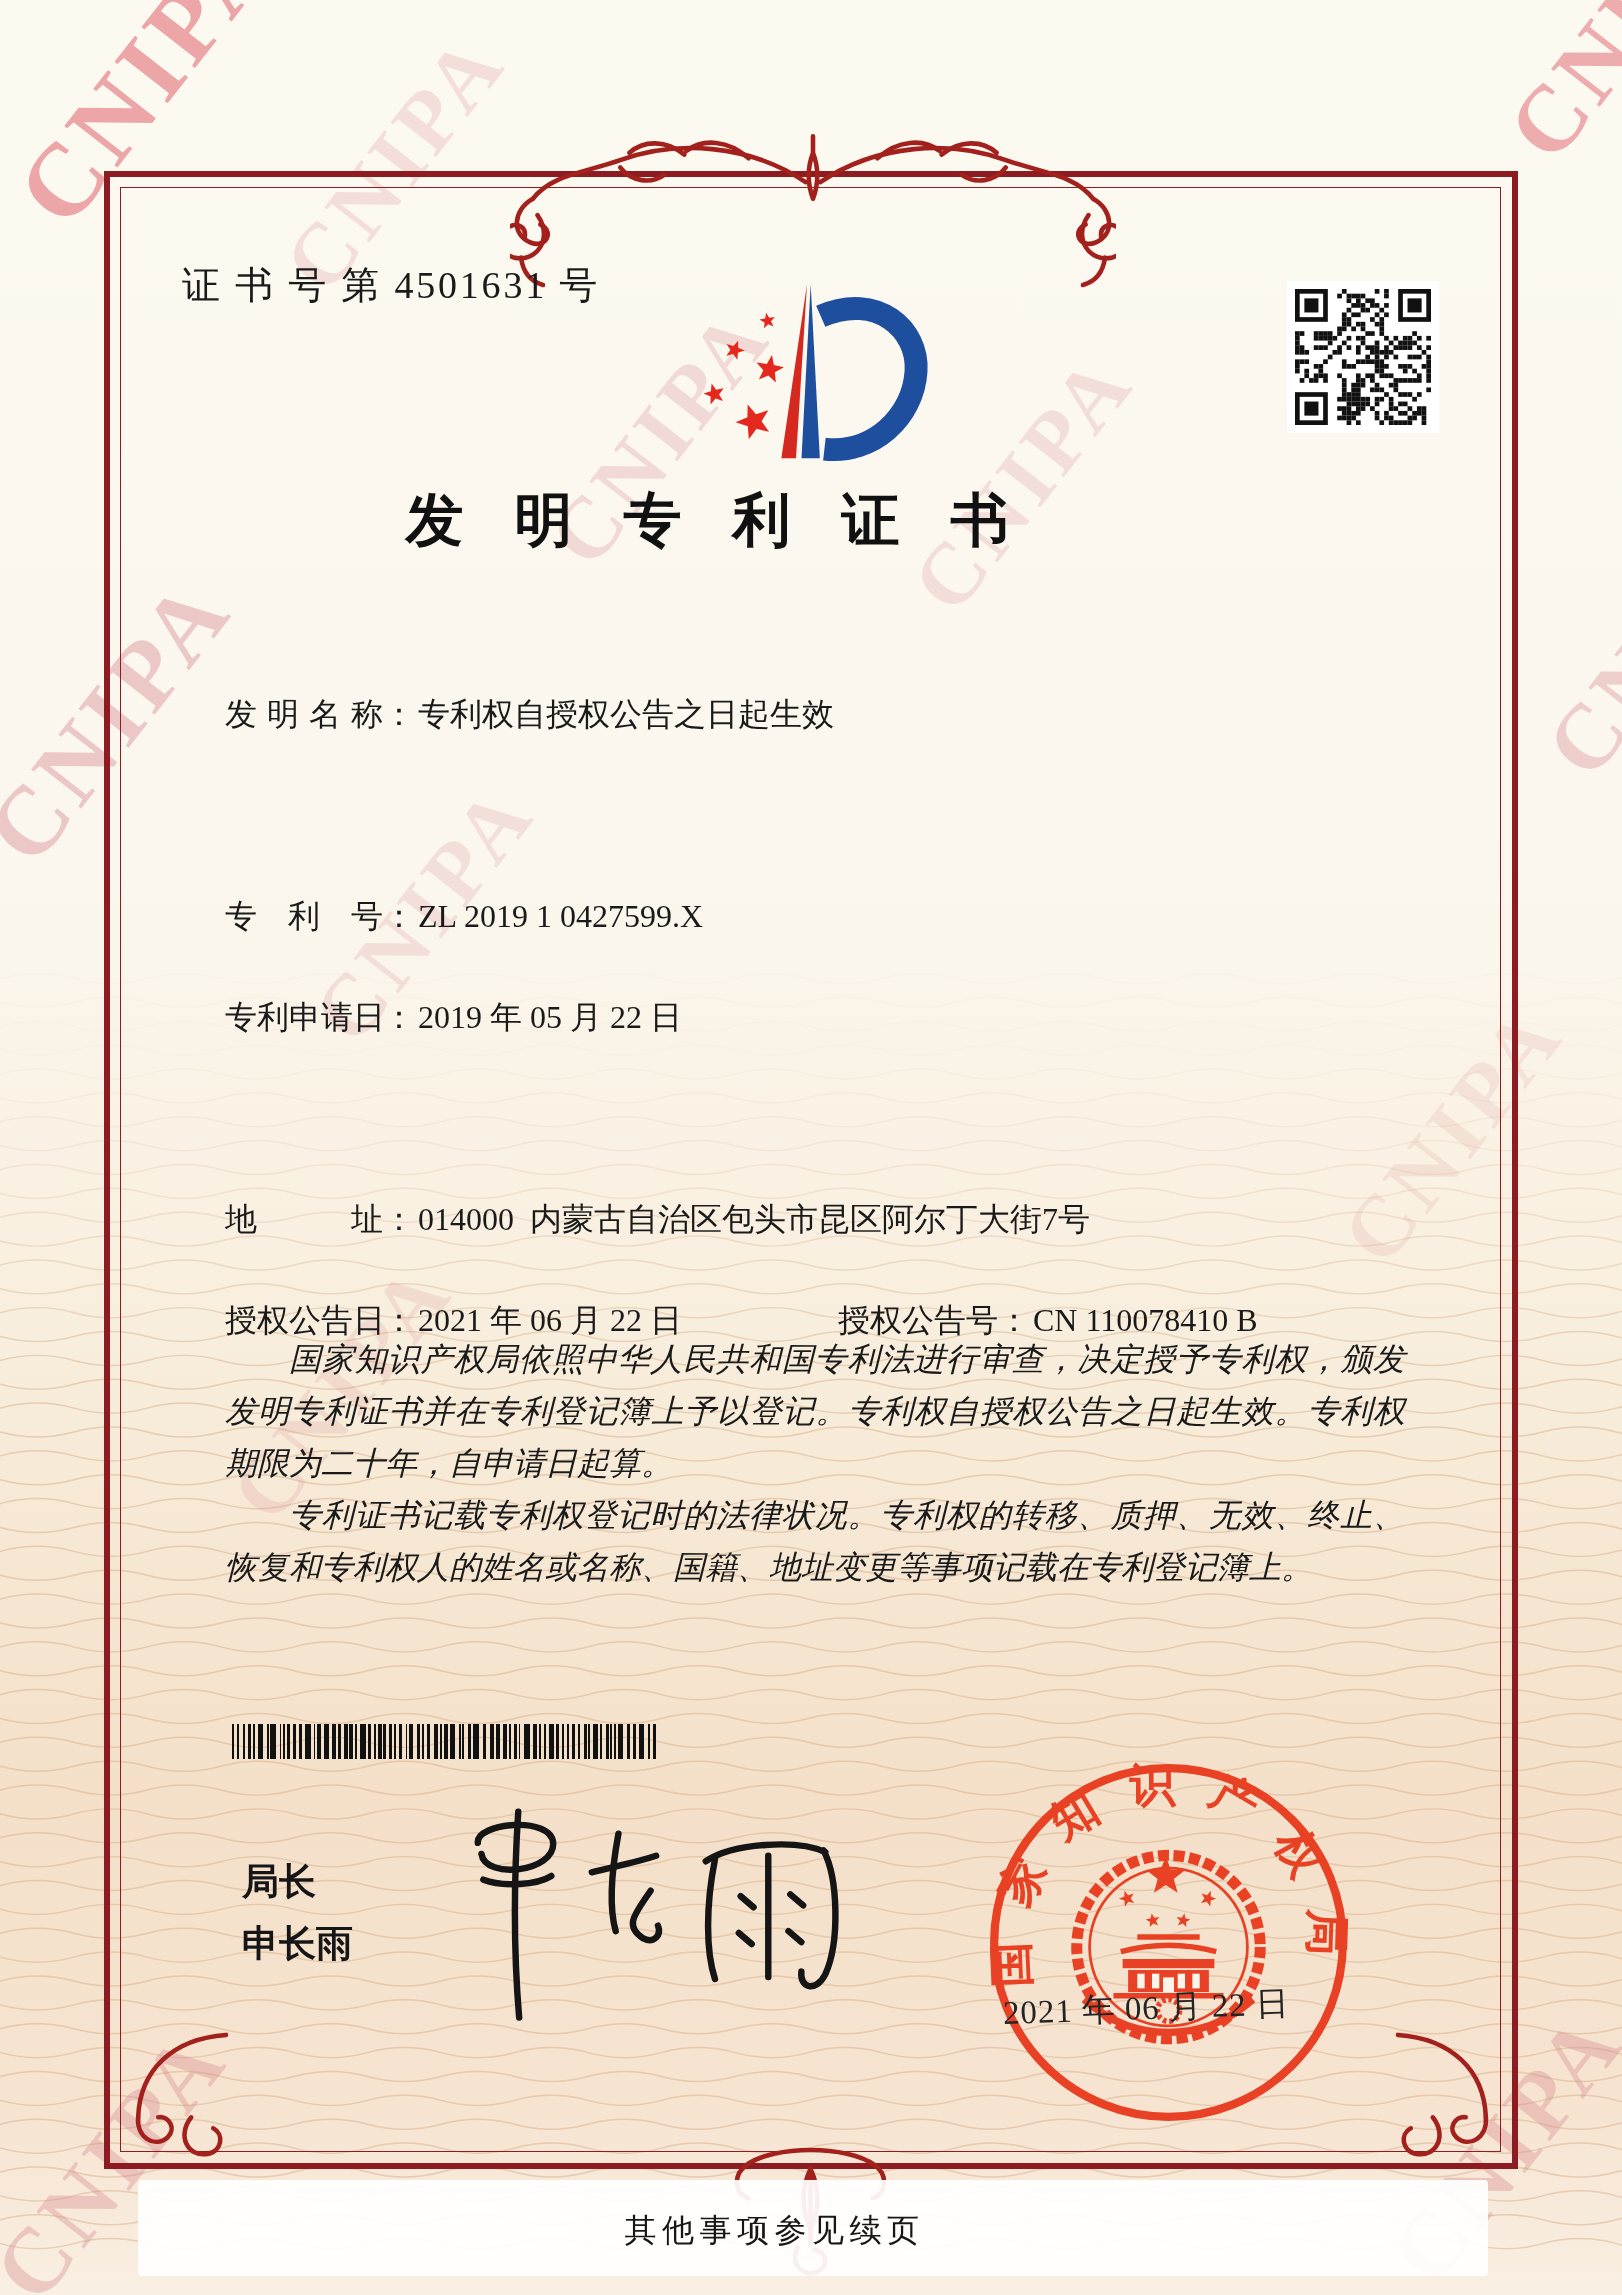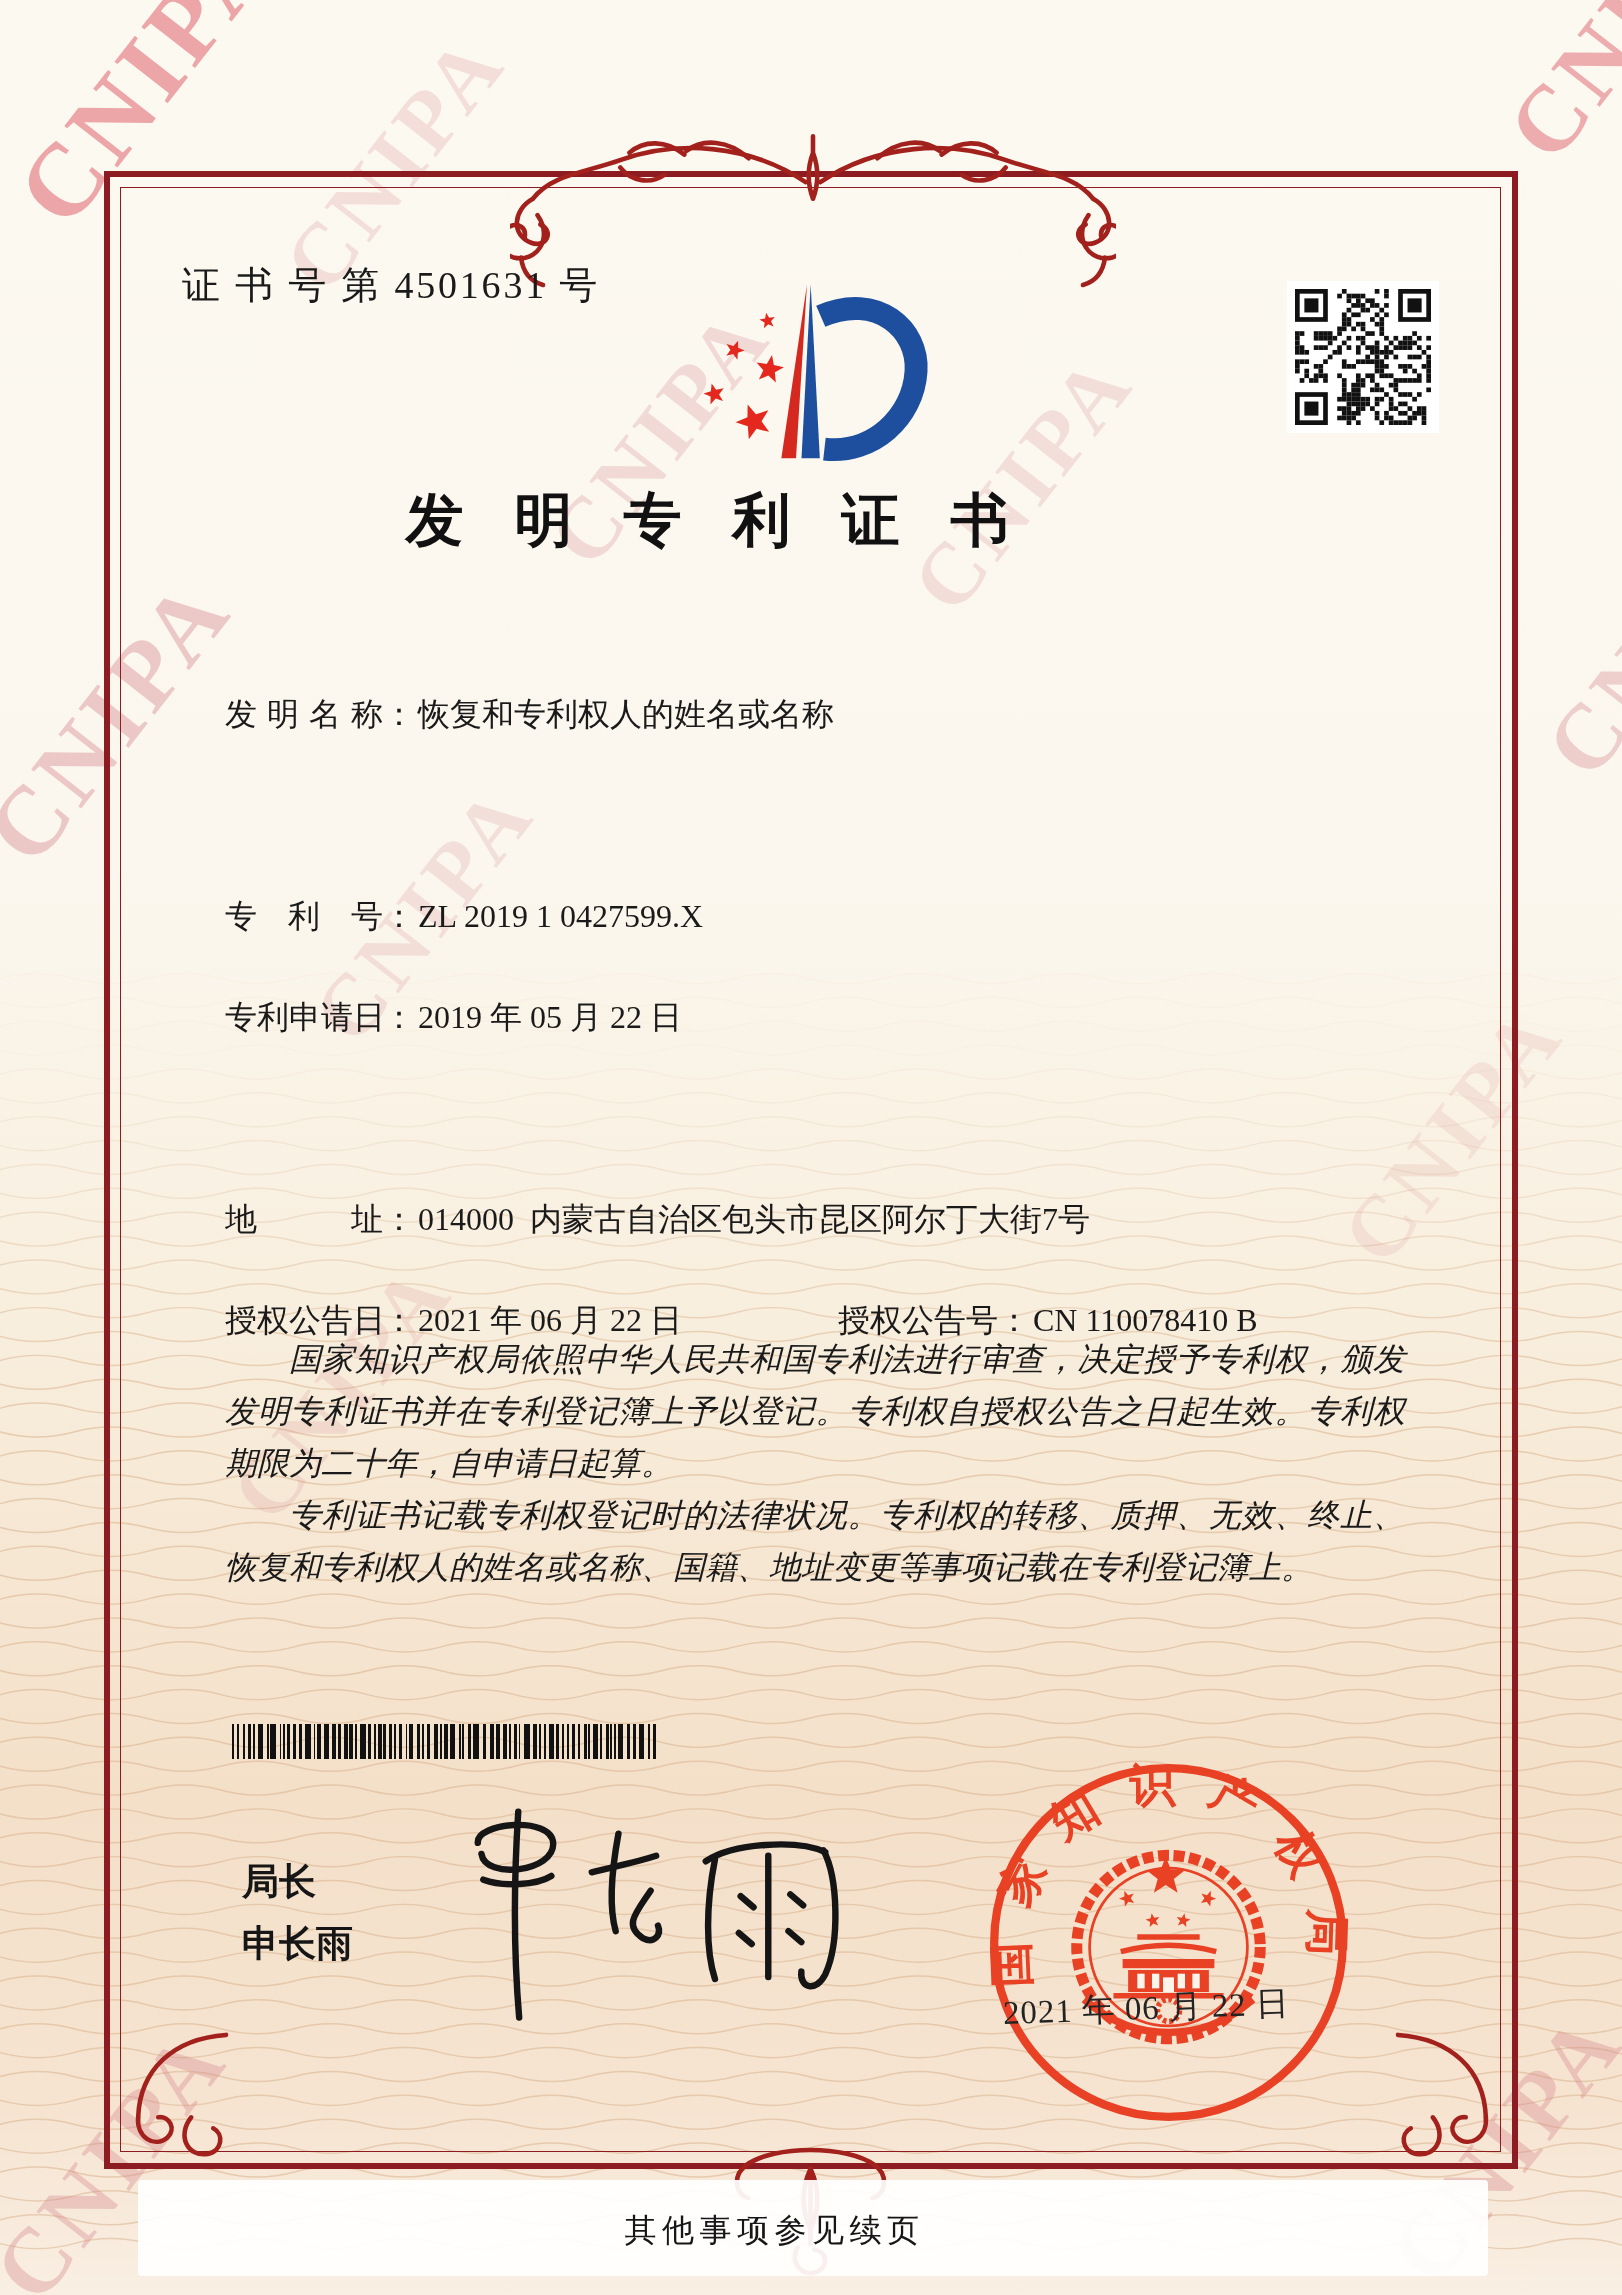--- a/index.html
+++ b/index.html
@@ -452,21 +452,21 @@
         <rect x="24" y="2" width="3" height="3" fill="#111"></rect>
         <rect x="0" y="22" width="7" height="7" fill="#111"></rect>
         <rect x="1" y="23" width="5" height="5" fill="#fff"></rect>
         <rect x="2" y="24" width="3" height="3" fill="#111"></rect>
       </svg>
   </div>
 
   <div class="title">发明专利证书</div>
 
   <div class="frow" style="top:693px">
-    <span class="flabel">发明名称</span><span class="fcolon">：</span><span class="fvalue">恢复和专利权人的姓名或名称</span>
+    <span class="flabel">发明名称</span><span class="fcolon">：</span><span class="fvalue">专利权自授权公告之日起生效</span>
   </div>
   <div class="frow" style="top:895px">
     <span class="flabel">专利号</span><span class="fcolon">：</span><span class="fvalue">ZL 2019 1 0427599.X</span>
   </div>
   <div class="frow" style="top:996px">
     <span class="flabel">专利申请日</span><span class="fcolon">：</span><span class="fvalue">2019 年 05 月 22 日</span>
   </div>
   <div class="frow" style="top:1198px">
     <span class="flabel">地址</span><span class="fcolon">：</span><span class="fvalue">014000  内蒙古自治区包头市昆区阿尔丁大街7号</span>
   </div>

